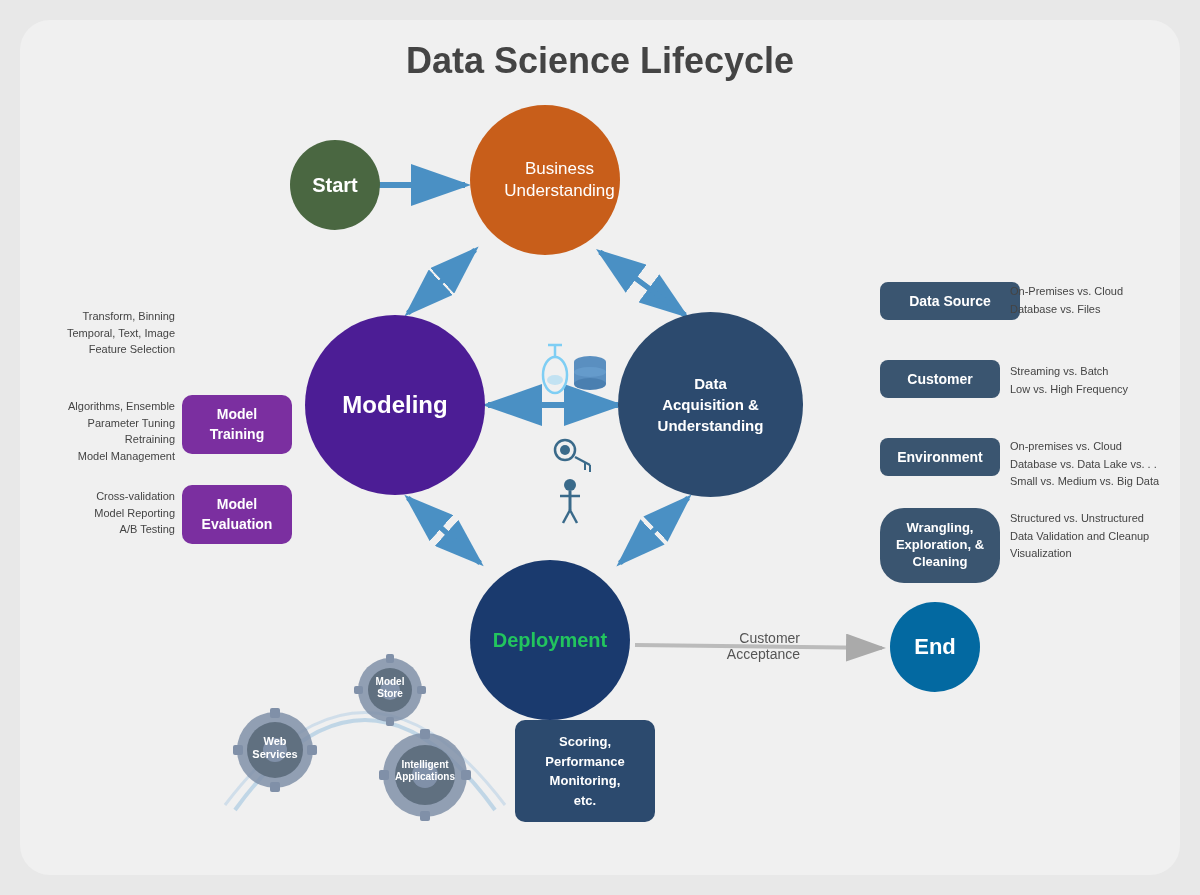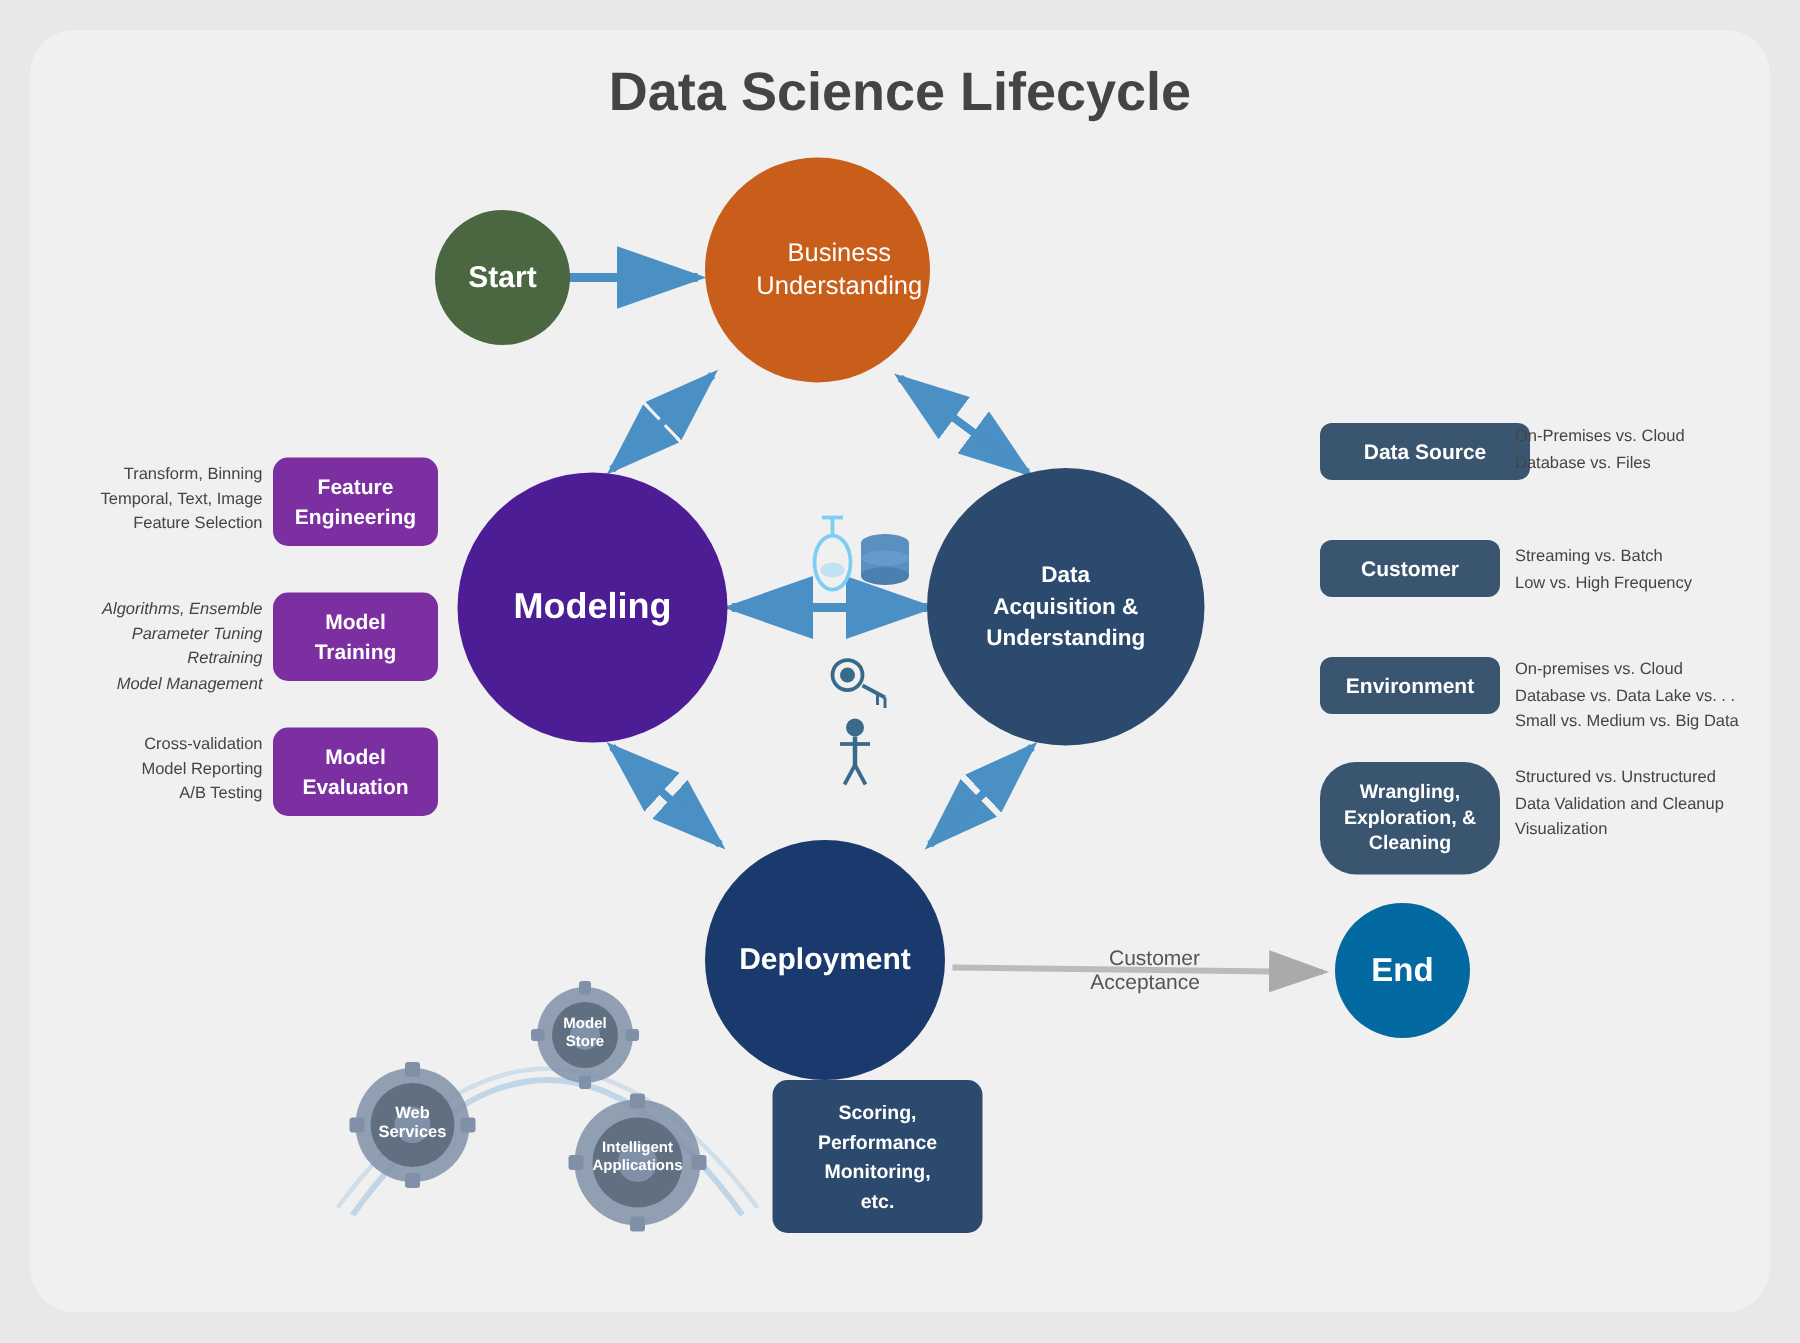--- a/index.html
+++ b/index.html
@@ -73,21 +73,21 @@
       font-size: 16px;
       line-height: 1.4;
       padding: 10px;
     }
     .circle-deployment {
       background: #1a3a6e;
       width: 160px;
       height: 160px;
       top: 540px;
       left: 450px;
-      color: #ffffff;
+      color: #22c55e;
       font-size: 20px;
     }
     .circle-end {
       background: #0369a1;
       width: 90px;
       height: 90px;
       top: 582px;
       left: 870px;
       color: white;
       font-size: 22px;
@@ -301,35 +301,31 @@
   </div>
 
   <div class="circle circle-end">End</div>
 
   <div class="side-label label-feature">
     <span style="white-space:pre-line;">Transform, Binning
 Temporal, Text, Image
 Feature Selection</span>
   </div>
   <div class="side-label label-model-train">
-    <span style="white-space:pre-line;font-style:italic;">Algorithms, Ensemble
+    <span style="white-space:pre-line;">Algorithms, Ensemble
 Parameter Tuning
 Retraining
 Model Management</span>
   </div>
   <div class="side-label label-model-eval">
     <span style="white-space:pre-line;">Cross-validation
 Model Reporting
 A/B Testing</span>
   </div>
 
-  <div class="purple-box box-feature-eng">
-    <span style="white-space:pre-line;">Feature
-Engineering</span>
-  </div>
   <div class="purple-box box-model-train">
     <span style="white-space:pre-line;">Model
 Training</span>
   </div>
   <div class="purple-box box-model-eval">
     <span style="white-space:pre-line;">Model
 Evaluation</span>
   </div>
 
   <div class="dark-box box-data-source">

